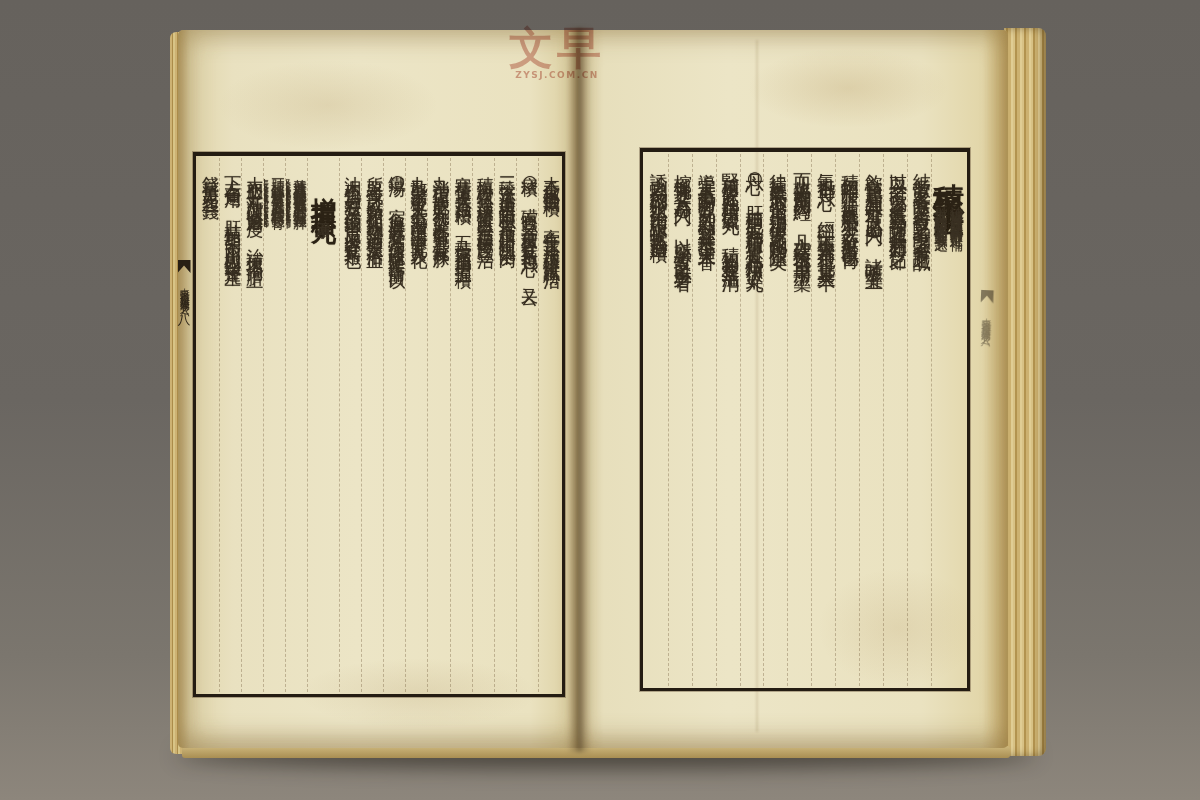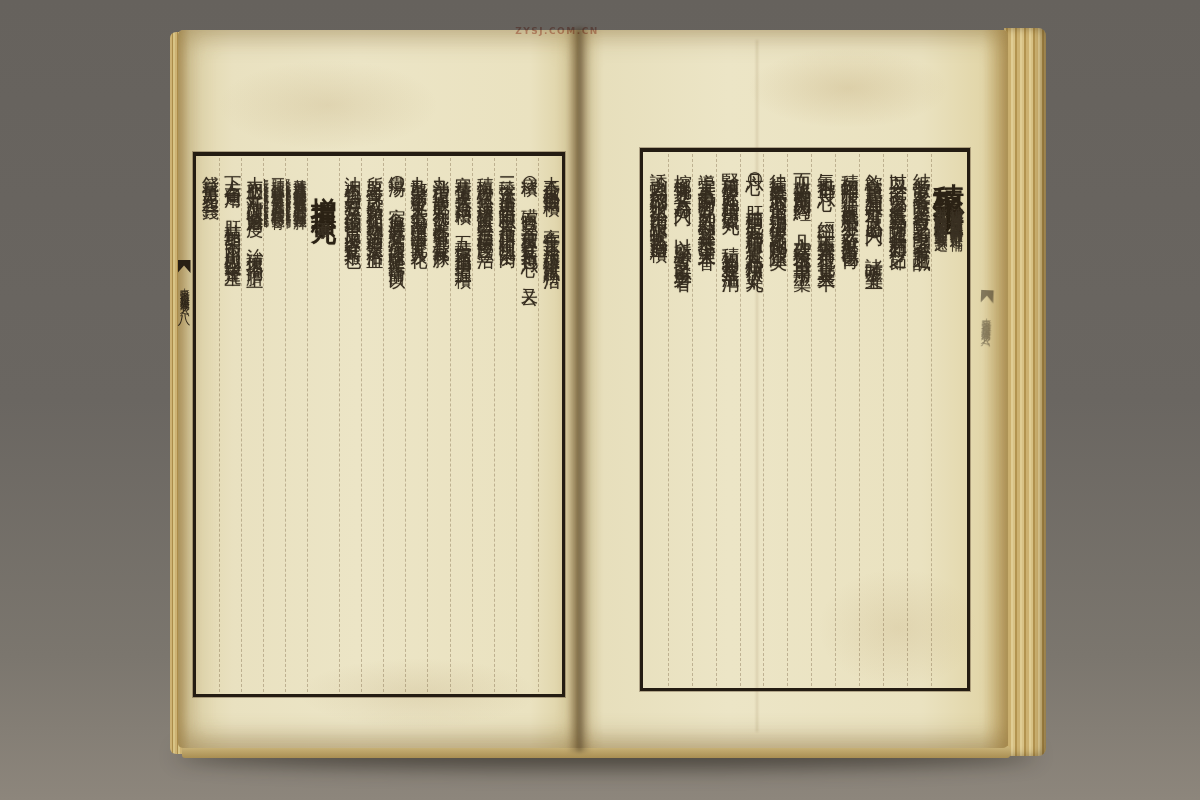--- a/index.html
+++ b/index.html
@@ -138,15 +138,16 @@
       <div class="banxin-label">東醫寶鑑雜病卷之六</div>
       <div class="banxin-number">八</div>
     </div>
     <div class="banxin banxin-right">
       <div class="fishtail"></div>
       <div class="banxin-label">東醫寶鑑雜病卷之六</div>
     </div>
   </div>
 
   <div class="watermark">
+    <div class="wm-chars">文早</div>
     <div class="wm-url">ZYSJ.COM.CN</div>
   </div>
 </div>
 
 </body></html>

